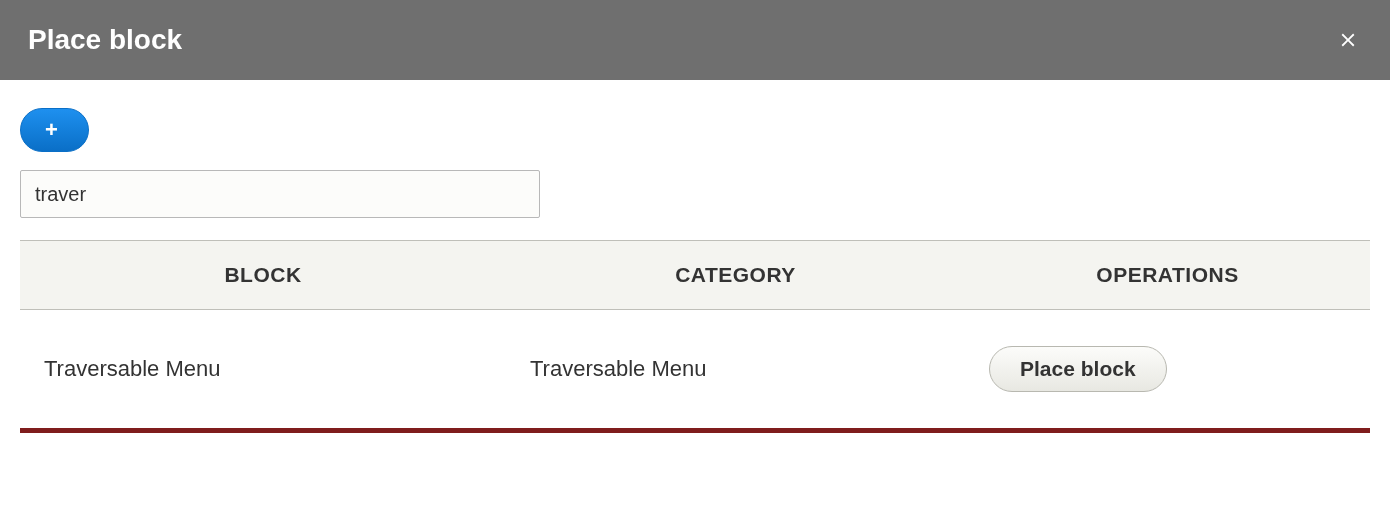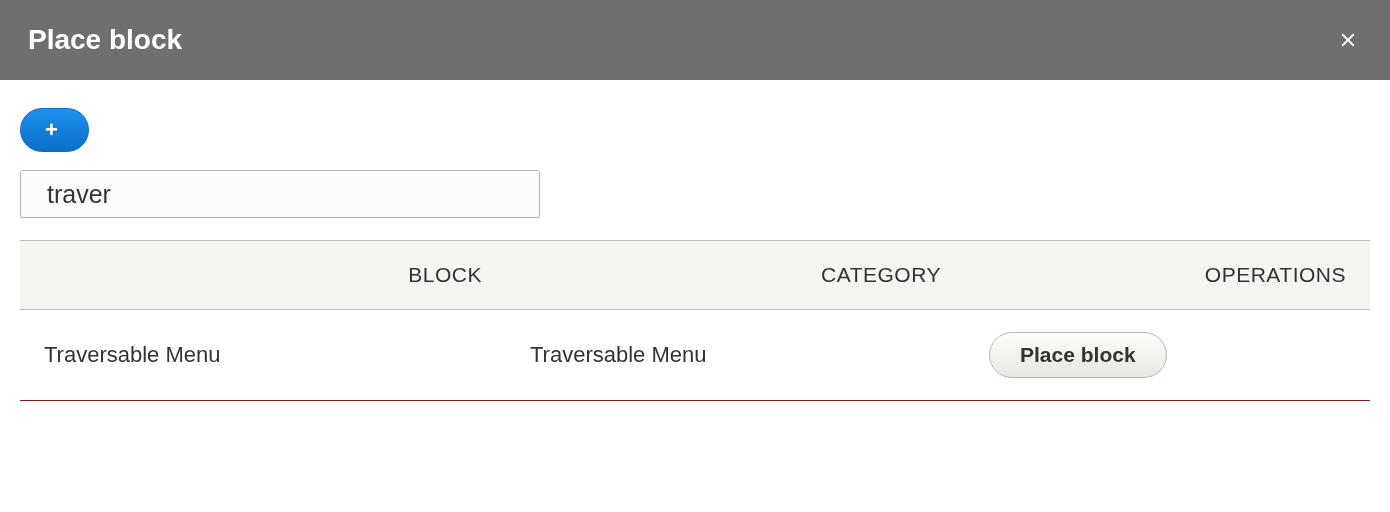--- a/index.html
+++ b/index.html
@@ -54,49 +54,49 @@
       align-items: center;
     }
     .plus-sign {
       margin-right: 6px;
       font-weight: bold;
     }
     .filter-input {
       display: block;
       width: 520px;
       height: 48px;
-      padding: 8px 26px;
-      font-size: 25px;
+      padding: 8px 14px;
+      font-size: 20px;
       color: #333;
       border: 1px solid #b8b8b8;
       background: #fcfcfa;
       border-radius: 2px;
       margin-bottom: 22px;
     }
     table {
       width: 100%;
       border-collapse: collapse;
     }
     thead th {
       background: #f4f4f0;
       border-top: 1px solid #bfbfb9;
       border-bottom: 1px solid #bfbfb9;
       padding: 22px 24px;
-      text-align: right;
+      text-align: center;
       font-size: 21px;
-      font-weight: normal;
+      font-weight: bold;
       color: #333;
       text-transform: uppercase;
       letter-spacing: 0.5px;
     }
     tbody td {
-      padding: 22px 24px;
+      padding: 36px 24px;
       font-size: 22px;
       color: #333;
-      border-bottom: 1px solid #7f1d1d;
+      border-bottom: 5px solid #7f1d1d;
       vertical-align: middle;
     }
     .col-block { width: 36%; }
     .col-category { width: 34%; }
     .col-ops { width: 30%; }
     .place-button {
       background: linear-gradient(to bottom, #fcfcfa, #e8e8e2);
       border: 1px solid #b8b8b0;
       color: #333;
       font-size: 21px;

